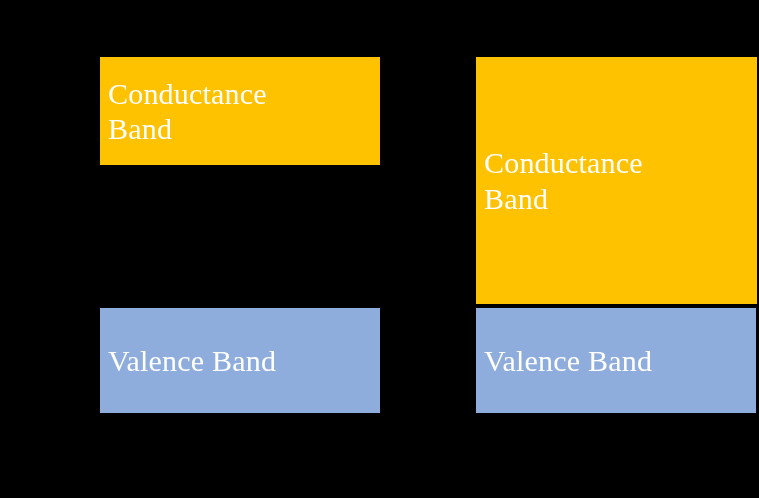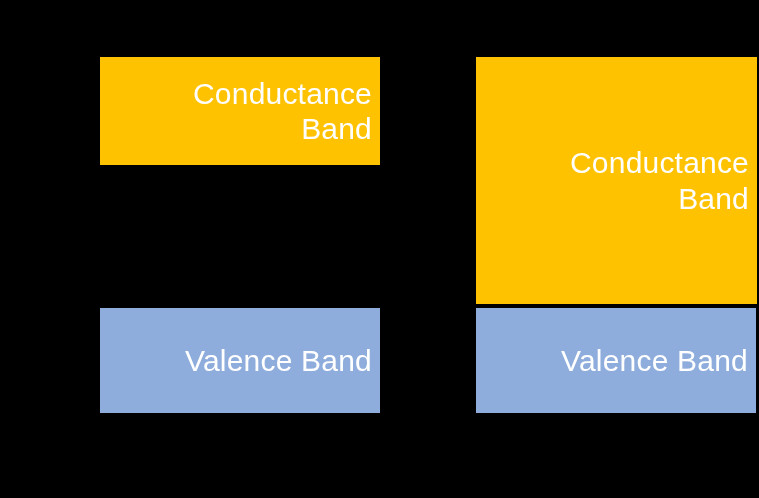--- a/index.html
+++ b/index.html
@@ -16,24 +16,24 @@
     width: 759px;
     height: 498px;
     background: #000000;
     overflow: hidden;
   }
   .band-box {
     position: absolute;
     display: flex;
     align-items: center;
     justify-content: center;
-    text-align: right;
+    text-align: left;
     box-sizing: border-box;
     color: #ffffff;
-    font-family: Liberation Sans, sans-serif;
+    font-family: Liberation Serif, serif;
     font-size: 30px;
     line-height: 1.18;
     letter-spacing: 0.2px;
     padding: 0 8px;
     -webkit-font-smoothing: antialiased;
   }
   .band-label {
     display: block;
     width: 100%;
   }

